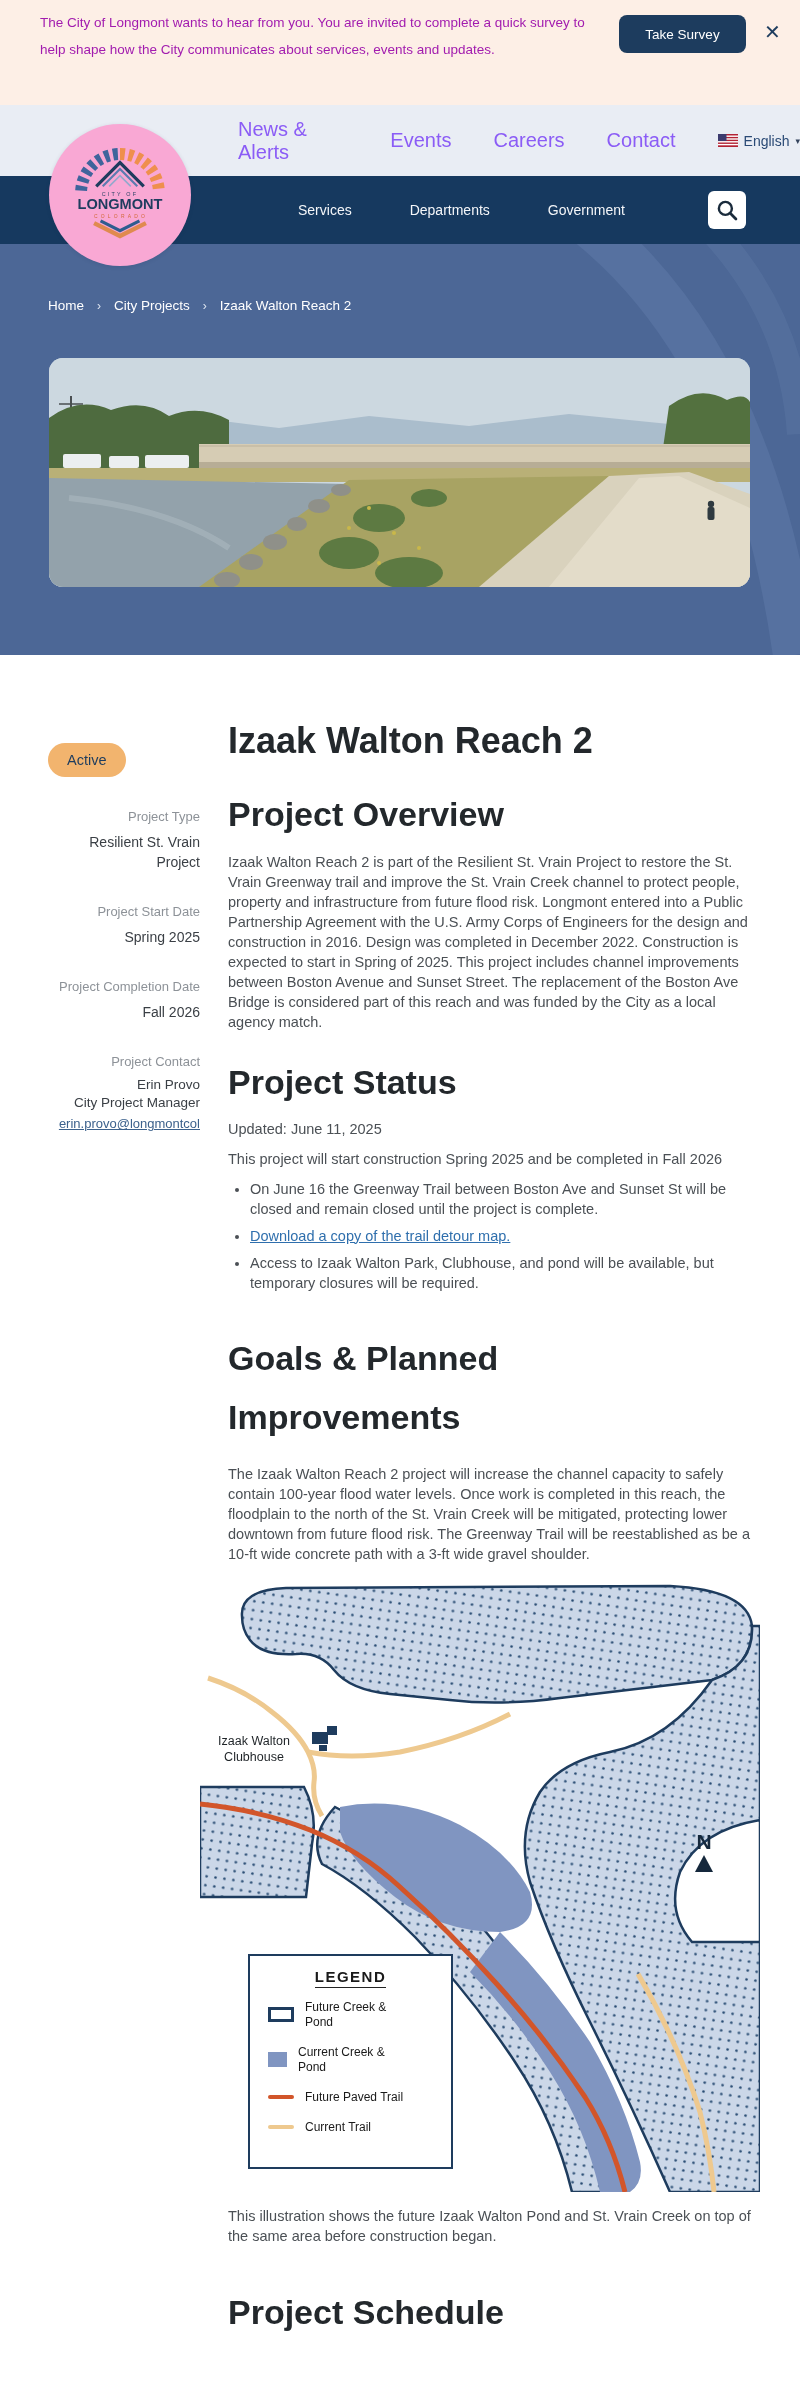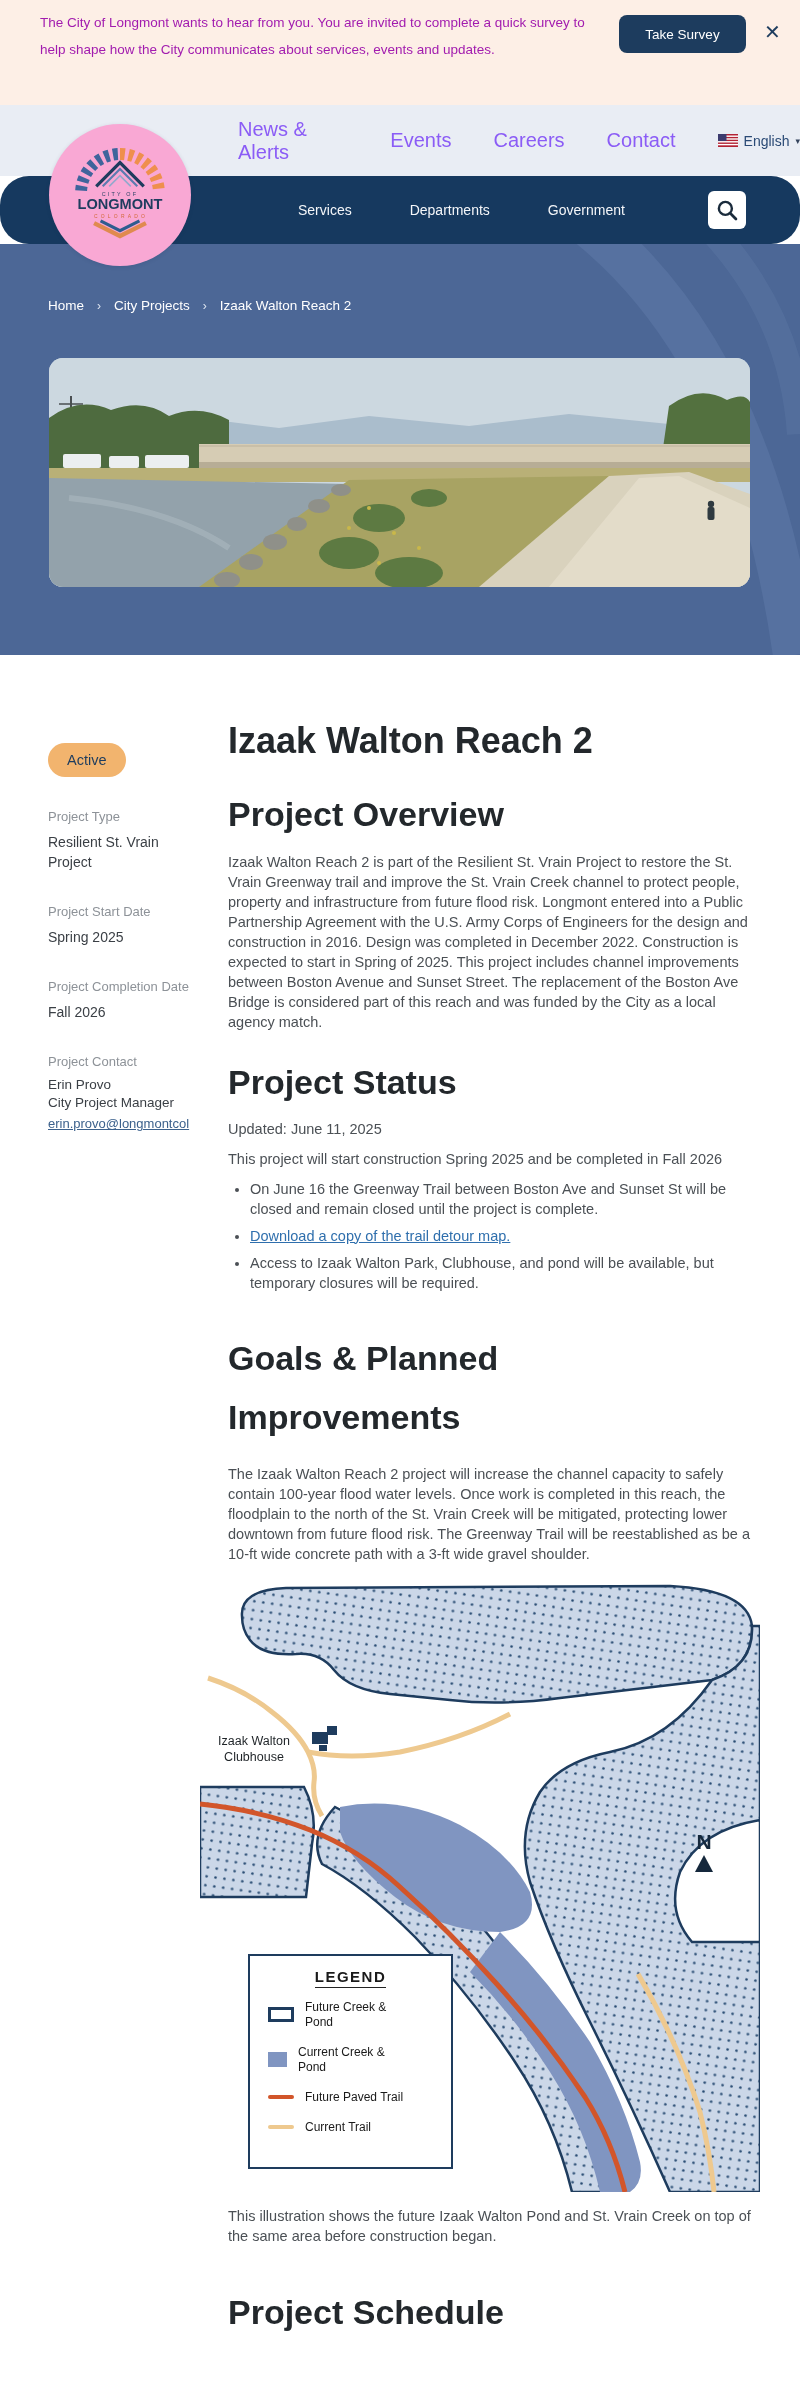--- a/index.html
+++ b/index.html
@@ -14,41 +14,41 @@
   .survey-btn { position:absolute; left:619px; top:15px; width:127px; height:38px; background:#1d3c5e; color:#fff;
     border:none; border-radius:8px; font-size:13.5px; font-family:"Liberation Sans",sans-serif; cursor:pointer; }
   .banner-close { position:absolute; left:764px; top:21px; font-size:20px; line-height:22px; color:#1d3c5e; cursor:pointer; font-weight:300; }
   
   .header { background:#e9edf4; height:71px; position:relative; }
   .top-nav { position:absolute; left:238px; top:0; height:71px; display:flex; align-items:center; gap:42px; }
   .top-nav a { color:#8b5cf6; text-decoration:none; font-size:20px; cursor:pointer; }
   .lang { display:flex; align-items:center; gap:6px; color:#2a4a75; font-size:14px; cursor:pointer; }
   .lang .caret { font-size:9px; color:#33435c; }
   
-  .navbar { background:#16395f; height:68px; position:relative;border-radius:29px; }
+  .navbar { background:#16395f; height:68px; position:relative; }
   .main-nav { position:absolute; left:298px; top:0; height:68px; display:flex; align-items:center; gap:58px; }
   .main-nav a { color:#f4f6f9; text-decoration:none; font-size:14px; cursor:pointer; }
   .search-btn { position:absolute; left:708px; top:15px; width:38px; height:38px; background:#fff; border:none; border-radius:6px; cursor:pointer;
     display:flex; align-items:center; justify-content:center; }
   
   .logo-circle { position:absolute; left:49px; top:124px; width:142px; height:142px; border-radius:50%;
     background:#f9a8d4; z-index:6; display:flex; align-items:center; justify-content:center; box-shadow:0 1px 4px rgba(20,40,70,.12); }
   
   .hero-band { background:#4c6796; height:411px; position:relative; overflow:hidden; }
   .swoosh { position:absolute; right:0; top:0; pointer-events:none; }
   .breadcrumb { position:absolute; left:48px; top:54px; display:flex; gap:13px; align-items:center;
     color:#ffffff; font-size:13.5px; }
   .breadcrumb a { color:#ffffff; text-decoration:none; cursor:pointer; }
   .crumb-sep { color:#dce4f0; font-size:12px; }
   .hero-img { position:absolute; left:49px; top:114px; width:701px; height:229px; border-radius:14px; overflow:hidden; background:#ccd8e0; }
   
   .content { display:flex; padding:0 40px 0 48px; }
   .sidebar { width:152px; padding-top:88px; flex:none; }
   .badge { display:inline-block; background:#f2b46e; color:#1d3c5e; font-size:14.5px; padding:9px 19px; border-radius:19px; }
-  .field { margin-top:31px; }
+  .field { margin-top:31px;text-align:right; }
   .field-label { color:#8d9298; font-size:13px; line-height:1.35; margin-bottom:6px; }
   .field-value { color:#3a3f45; font-size:14px; line-height:1.45; }
   .contact-line { color:#3a3f45; font-size:13.5px; line-height:18px; }
   .contact-email { display:block; width:152px; overflow:hidden; white-space:nowrap; color:#3c618c;
     text-decoration:underline; font-size:13px; margin-top:4px; cursor:pointer; }
   .main-col { width:534px; margin-left:28px; padding-top:64px; }
   h1 { font-size:36px; font-weight:700; color:#23282c; line-height:1.2; }
   h2 { font-size:34px; font-weight:700; color:#23282c; line-height:1.3; }
   .mt30 { margin-top:30px; } .mt28 { margin-top:28px; } .mt36 { margin-top:36px; } .mt44 { margin-top:44px; }
   .goals-h { max-width:460px; line-height:1.75; }

